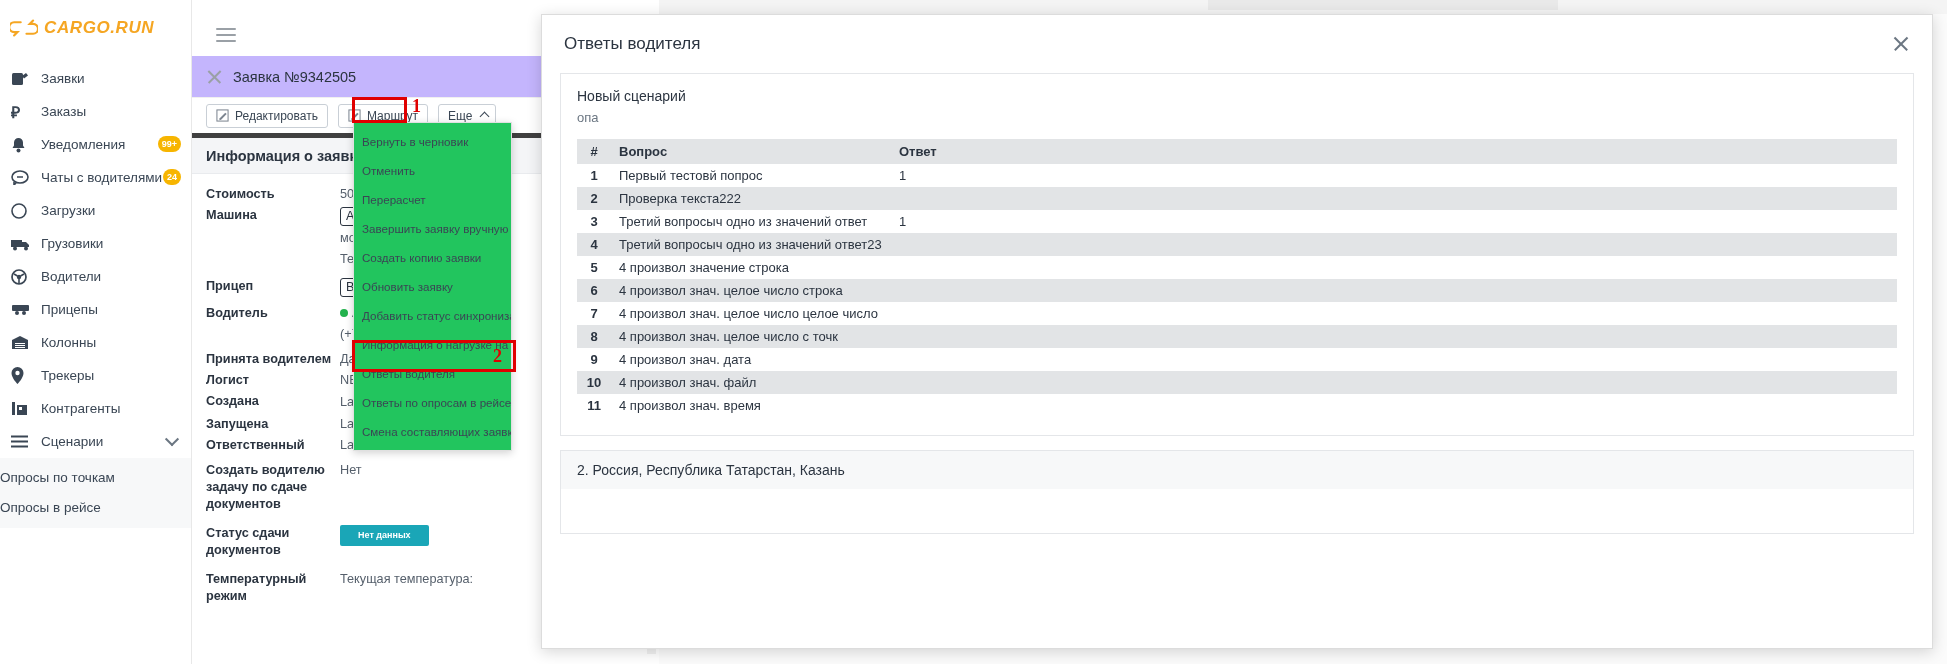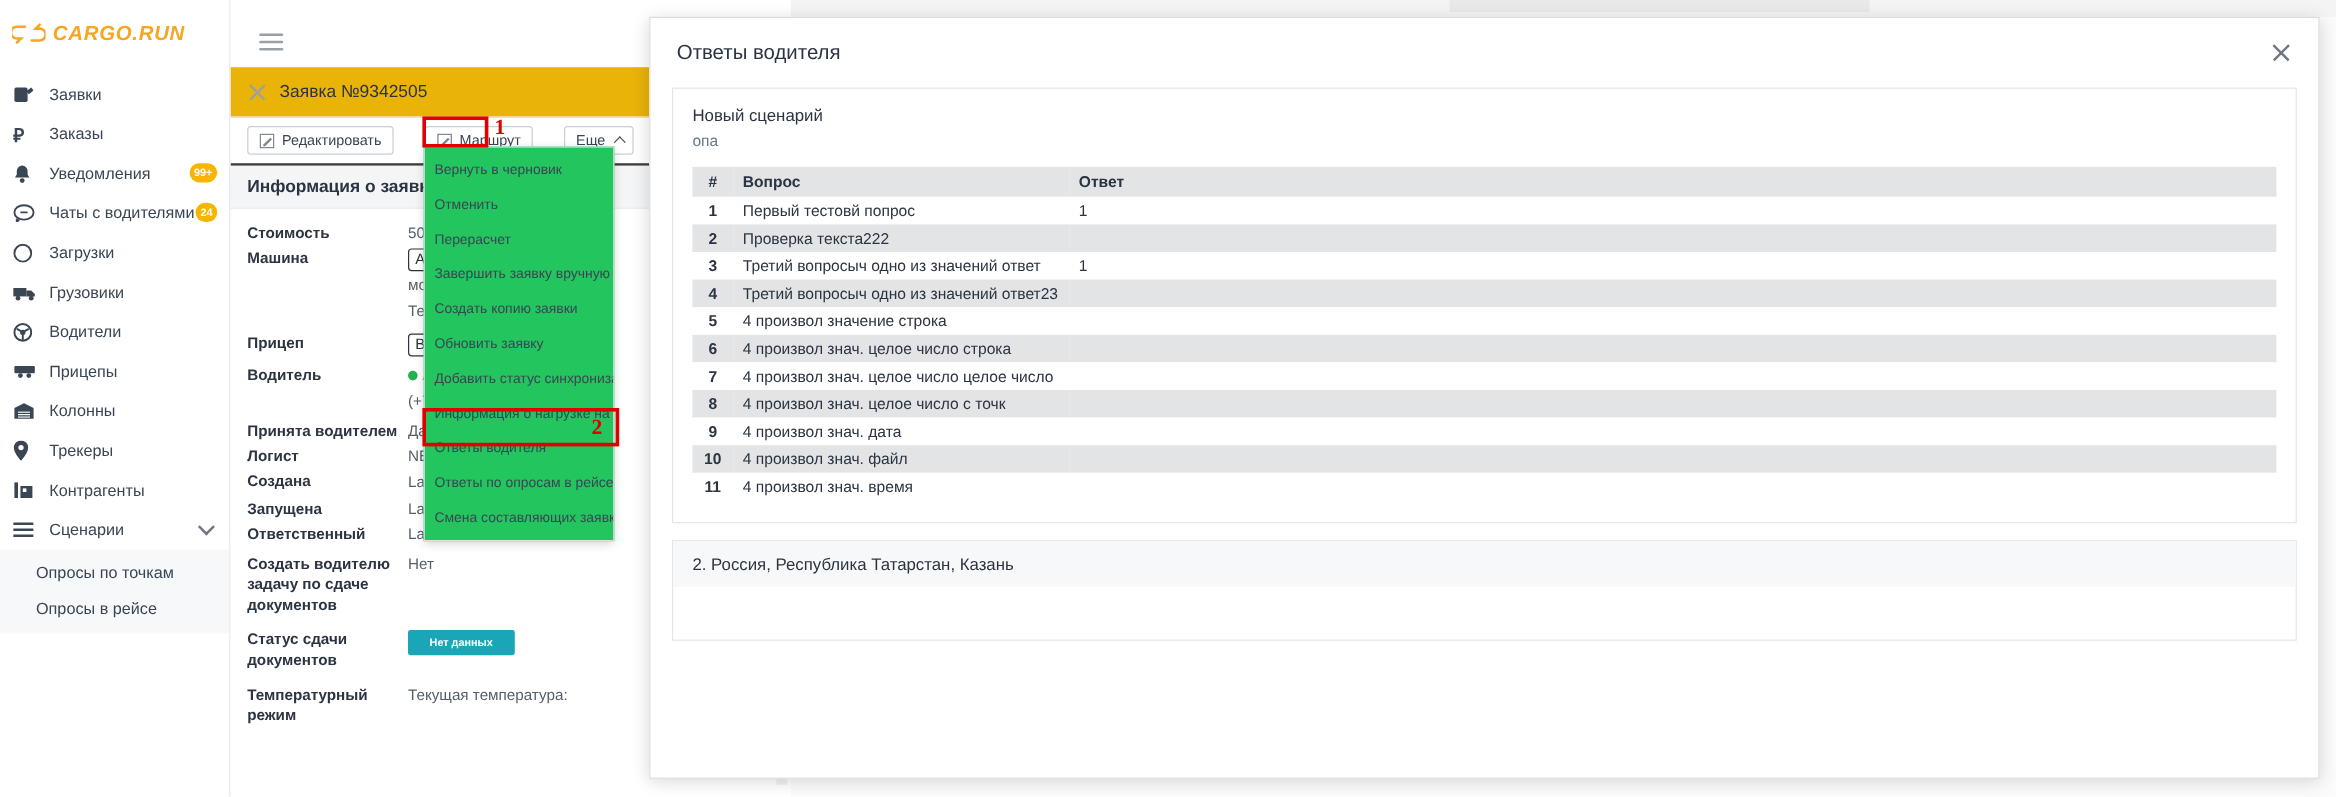--- a/index.html
+++ b/index.html
@@ -80,37 +80,36 @@
     border-bottom: 2px solid #6b7682;
     transform: rotate(45deg) translate(-2px,-2px);
     margin-right: 4px;
   }
   .nav-sub {
     background: #f7f8f9;
     padding: 4px 0 6px 0;
   }
   .nav-sub-item {
     height: 30px; display: flex; align-items: center;
-    padding-left: 30px;
     font-size: 13.5px; color: #3a4654;
     cursor: pointer;
   }
 
   
   #request-panel {
     position: absolute; left: 192px; top: 56px;
     width: 466px; height: 608px;
     background: #fff;
   }
   .card-header {
     height: 42px;
     display: flex; align-items: center;
     padding-left: 14px;
     border-bottom: 1px solid #f0f0f0;
-    background: #eab308;
+    background: #c4b5fd;
   }
   .close-x {
     width: 17px; height: 17px; margin-right: 10px;
     position: relative; cursor: pointer; flex: 0 0 17px;
   }
   .close-x:before, .close-x:after {
     content: ""; position: absolute; left: 0; top: 8px;
     width: 17px; height: 1.6px; background: #9aa0a6;
   }
   .close-x:before { transform: rotate(45deg); }
@@ -118,23 +117,23 @@
   .card-title { font-size: 14.5px; color: #2b3440; }
   .status-pill {
     position: absolute; right: 18px; top: 14px;
     background: #1aa6b7; color: #fff;
     font-size: 9px; font-weight: bold;
     padding: 2px 5px; border-radius: 2px;
   }
   .toolbar {
     height: 40px;
     display: flex; align-items: center;
-    padding-left: 14px; gap: 26px;
+    padding-left: 14px; gap: 10px;
     position: relative;
-    border-bottom: 2px solid #404040;
+    border-bottom: 5px solid #404040;
   }
   .tbtn {
     height: 24px; display: flex; align-items: center; gap: 6px;
     padding: 0 9px;
     border: 1px solid #c9cfd6; border-radius: 3px;
     background: #fff; color: #3a4654; font-size: 12px;
     cursor: pointer; white-space: nowrap;
   }
   .tbtn .pen { width: 13px; height: 13px; }
   .caret-up {

